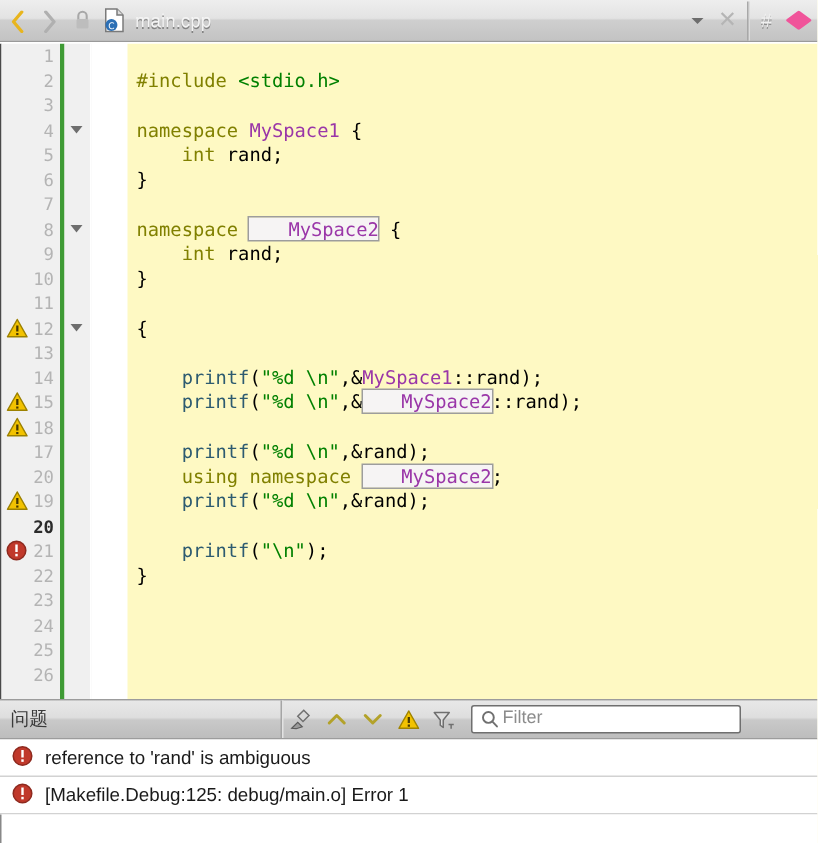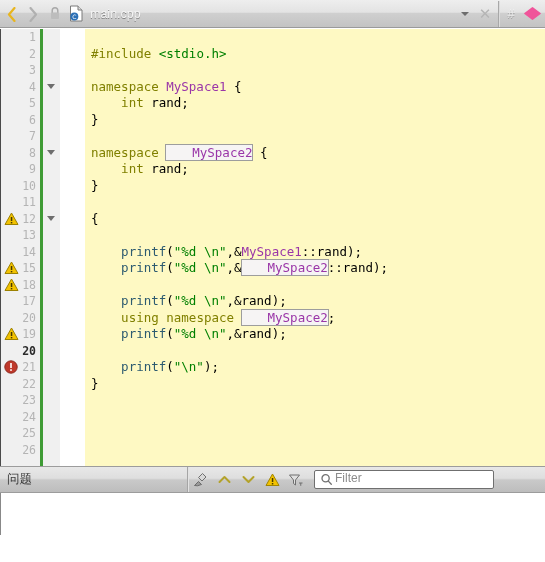--- a/index.html
+++ b/index.html
@@ -550,15 +550,31 @@
       <span style="padding-left:5px;display:flex;align-items:center;">
         <svg class="icon-svg" width="13" height="13" viewBox="0 0 13 13">
           <circle cx="5.6" cy="5.3" r="3.6" fill="none" stroke="#707070" stroke-width="1.3"></circle>
           <path d="M8.3 8.1 L11.3 11.3" stroke="#707070" stroke-width="1.3" stroke-linecap="round"></path>
         </svg>
       </span>
       <span class="filter-text">Filter</span>
     </span>
   </div>
   <div>
+      <div class="issue-row">
+        <span><svg width="14" height="14" viewBox="0 0 14 14">
+            <circle cx="7" cy="7" r="6.2" fill="#c0392b" stroke="#8e2a1f" stroke-width="1"></circle>
+            <rect x="6.2" y="3" width="1.6" height="5" fill="#ffffff"></rect>
+            <rect x="6.2" y="9.2" width="1.6" height="1.7" fill="#ffffff"></rect>
+          </svg></span>
+        <span class="issue-text">reference to 'rand' is ambiguous</span>
+      </div>
+      <div class="issue-row">
+        <span><svg width="14" height="14" viewBox="0 0 14 14">
+            <circle cx="7" cy="7" r="6.2" fill="#c0392b" stroke="#8e2a1f" stroke-width="1"></circle>
+            <rect x="6.2" y="3" width="1.6" height="5" fill="#ffffff"></rect>
+            <rect x="6.2" y="9.2" width="1.6" height="1.7" fill="#ffffff"></rect>
+          </svg></span>
+        <span class="issue-text">[Makefile.Debug:125: debug/main.o] Error 1</span>
+      </div>
     </div>
   <div class="panel-rest"></div>
 </div>
 
 </body></html>

